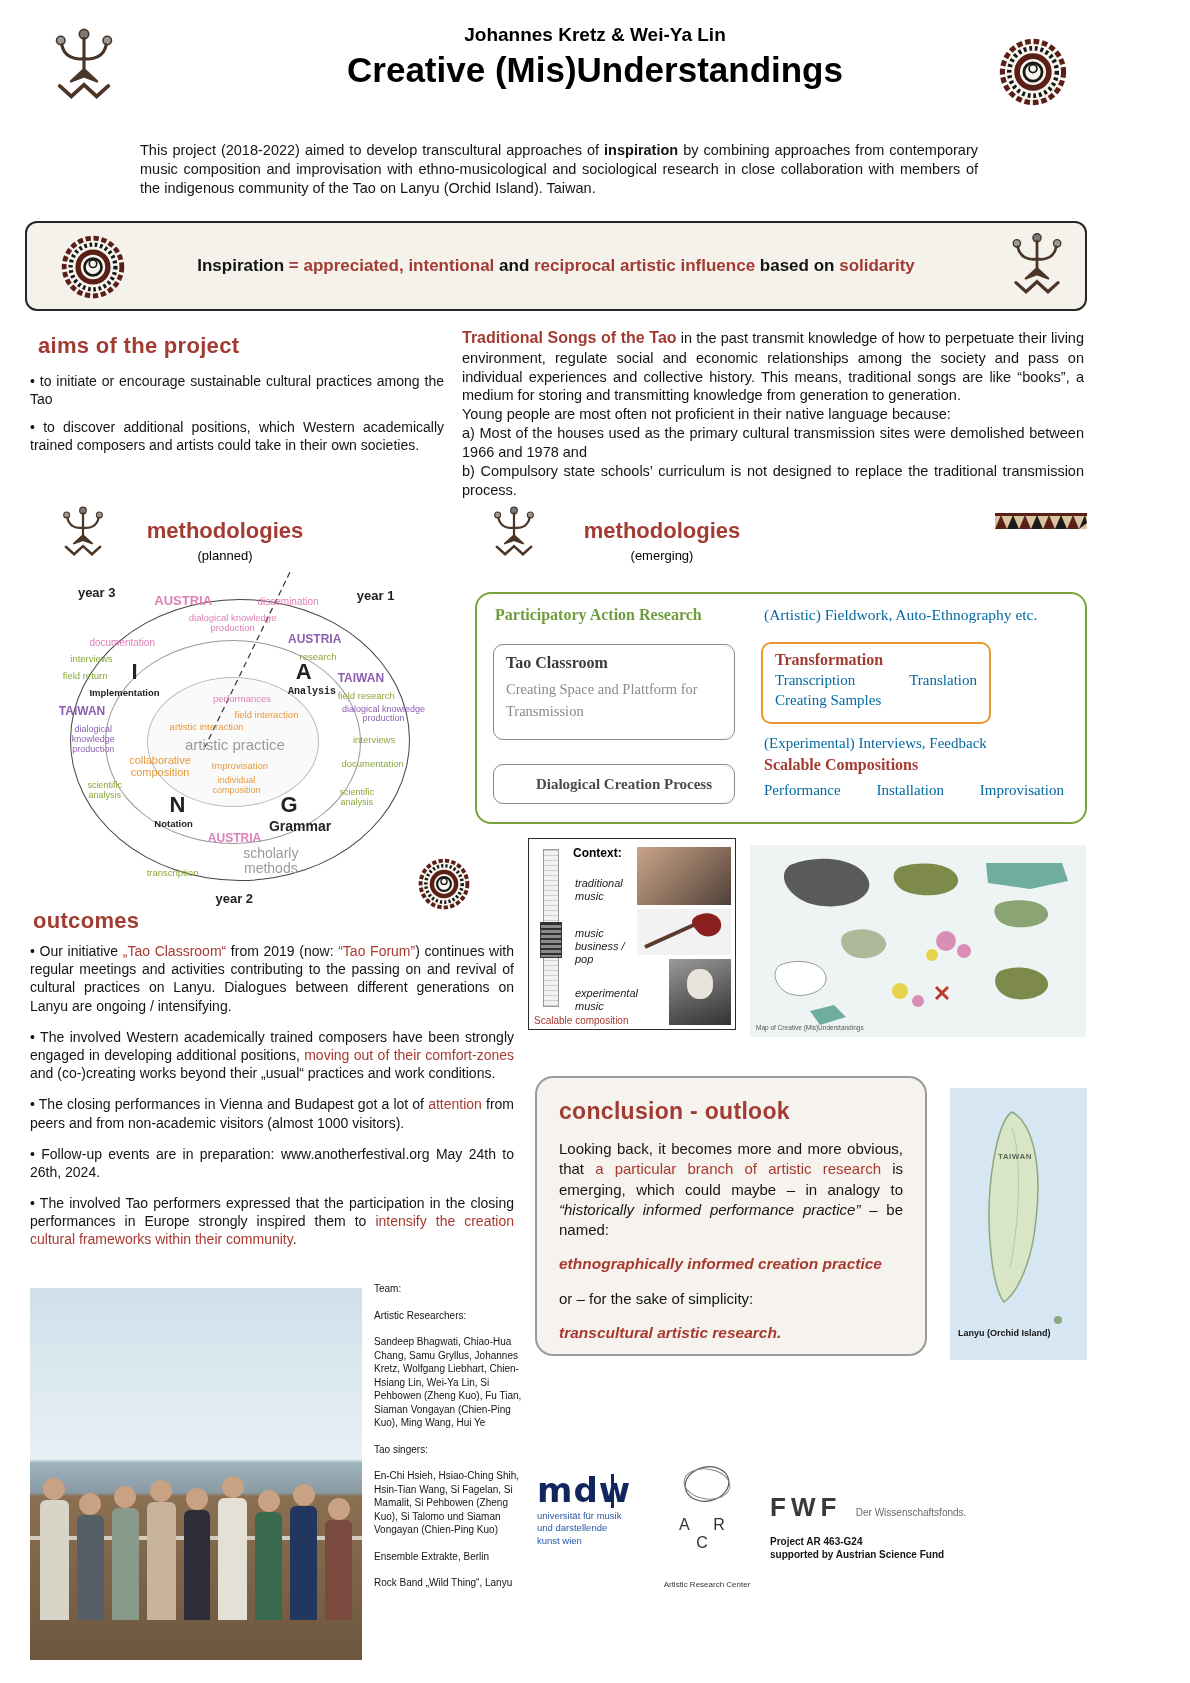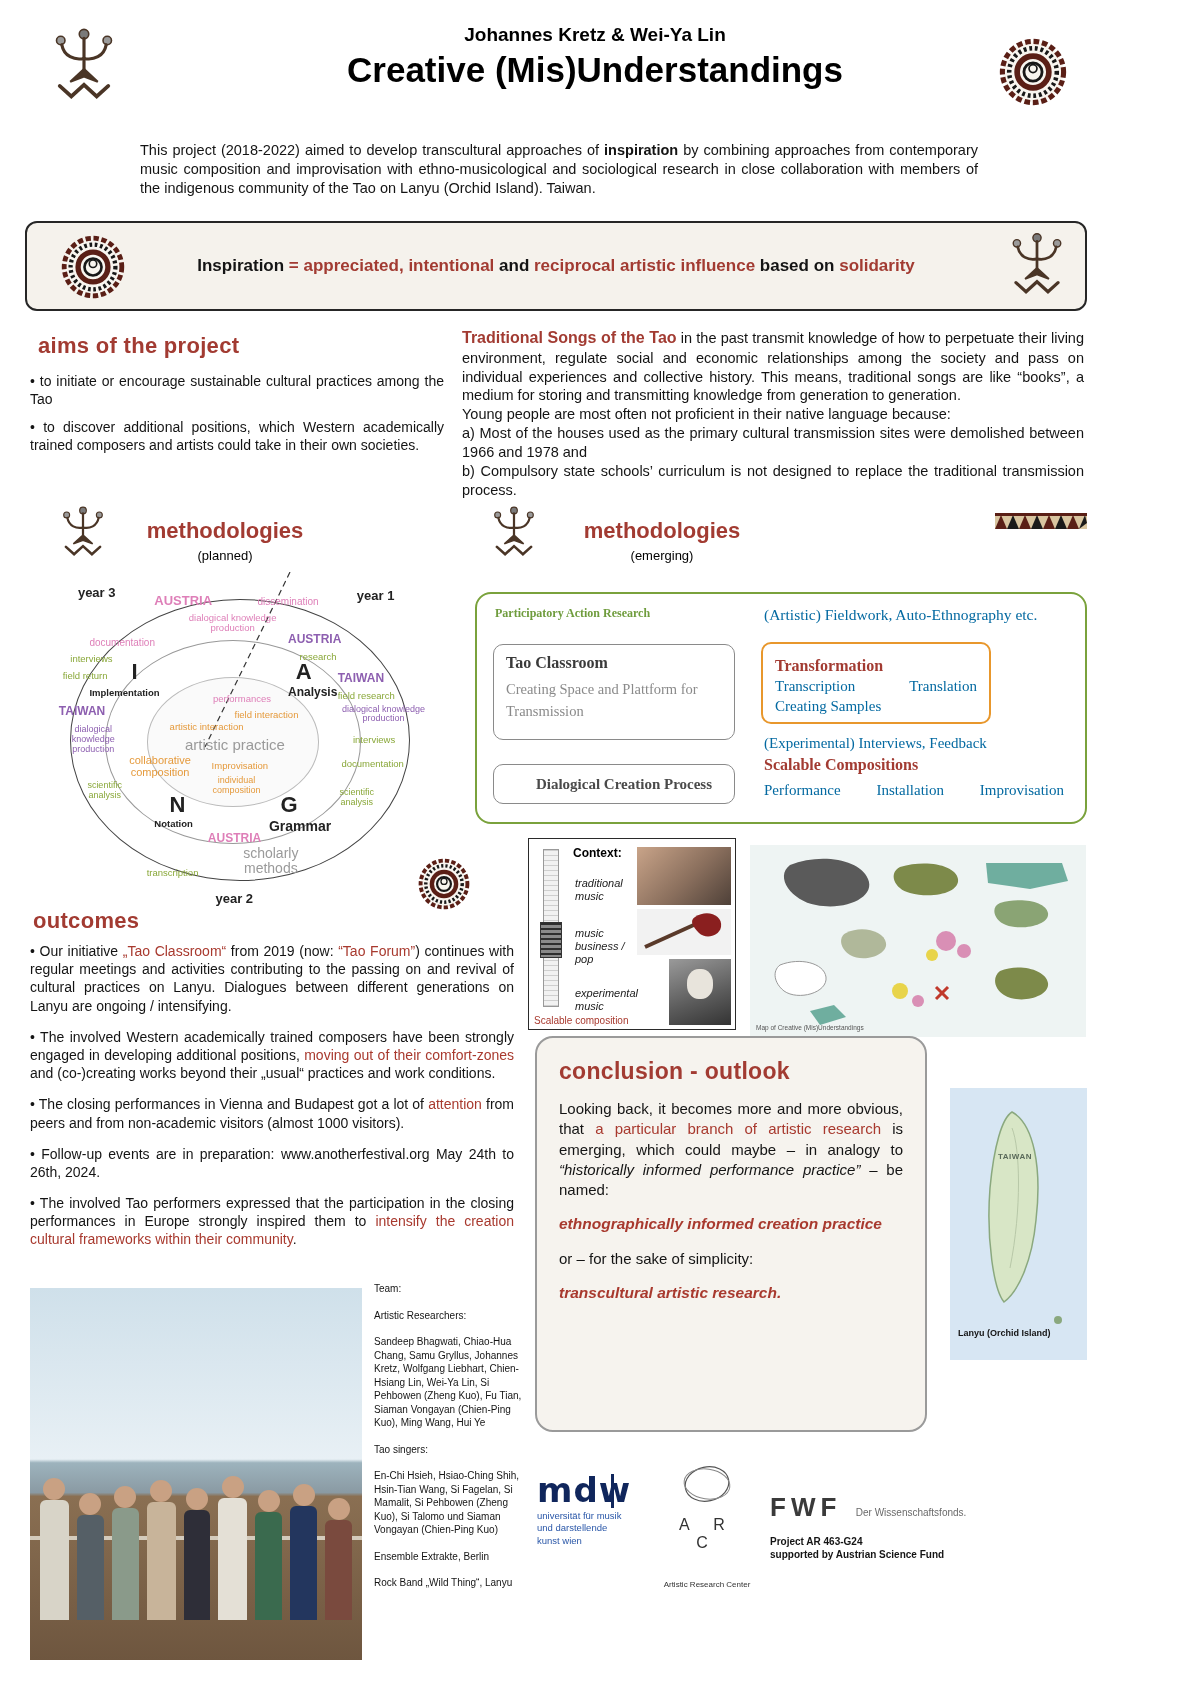--- a/index.html
+++ b/index.html
@@ -187,21 +187,21 @@
         <span class="dw c-p" style="left: 53%; top: 7%; font-size: 10px;">dissemination</span>
         <span class="dw c-p" style="left: 33%; top: 12%; font-size: 9.5px; width: 27%; white-space: normal; text-align: center;">dialogical knowledge production</span>
         <span class="dw c-p" style="left: 9%; top: 19%; font-size: 10px;">documentation</span>
         <span class="dw c-u bold" style="left: 61%; top: 18%; font-size: 12px;">AUSTRIA</span>
         <span class="dw c-g" style="left: 64%; top: 23.5%; font-size: 9.5px;">research</span>
         <span class="dw c-g" style="left: 4%; top: 24%; font-size: 9.5px;">interviews</span>
         <span class="dw c-g" style="left: 2%; top: 29%; font-size: 9.5px;">field return</span>
         <span class="dw c-k bold" style="left: 20%; top: 26%; font-size: 22px;">I</span>
         <span class="dw c-k bold" style="left: 9%; top: 34%; font-size: 9.5px;">Implementation</span>
         <span class="dw c-k bold" style="left: 63%; top: 26%; font-size: 22px;">A</span>
-        <span class="dw c-k bold" style="left: 61%; top: 33.5%; font-size: 12px;">Analysis</span>
+        <span class="dw c-k bold" style="left: 61%; top: 33.5%; font-size: 10px; font-family: Liberation Mono, monospace;">Analysis</span>
         <span class="dw c-u bold" style="left: 74%; top: 29.5%; font-size: 12px;">TAIWAN</span>
         <span class="dw c-g" style="left: 74%; top: 35%; font-size: 9.5px;">field research</span>
         <span class="dw c-u bold" style="left: 1%; top: 39%; font-size: 12px;">TAIWAN</span>
         <span class="dw c-p" style="left: 39%; top: 36%; font-size: 9.5px; margin-left: 9px;">performances</span>
         <span class="dw c-o" style="left: 47%; top: 40.5%; font-size: 9.5px;">field interaction</span>
         <span class="dw c-o" style="left: 30%; top: 44%; font-size: 9.5px;">artistic interaction</span>
         <span class="dw c-u" style="left: 75%; top: 39%; font-size: 9px; width: 22%; white-space: normal; text-align: center;">dialogical knowledge production</span>
         <span class="dw c-u" style="left: 0%; top: 45%; font-size: 9px; width: 20%; white-space: normal; text-align: center;">dialogical knowledge production</span>
         <span class="dw c-y" style="left: 34%; top: 48.5%; font-size: 15px;">artistic practice</span>
         <span class="dw c-g" style="left: 78%; top: 48%; font-size: 9.5px;">interviews</span>
@@ -216,29 +216,29 @@
         <span class="dw c-k bold" style="left: 56%; top: 72.5%; font-size: 14px;">Grammar</span>
         <span class="dw c-g" style="left: 72%; top: 63.5%; font-size: 9px; width: 14%; white-space: normal; text-align: center;">scientific analysis</span>
         <span class="dw c-p bold" style="left: 40%; top: 76.5%; font-size: 12px;">AUSTRIA</span>
         <span class="dw c-y" style="left: 45%; top: 80.5%; font-size: 14px; width: 23%; white-space: normal; text-align: center;">scholarly methods</span>
         <span class="dw c-g" style="left: 24%; top: 87%; font-size: 9.5px;">transcription</span>
         <span class="dw c-k bold" style="left: 42%; top: 94%; font-size: 13px;">year 2</span>
       </div>
   </div>
 
   <section class="abs green-box" style="left:475px; top:592px; width:612px; height:232px;">
-    <div class="abs serif bold" style="left:18px; top:12px; font-size:12px; color:#6f9c3d;">Participatory Action Research</div>
+    <div class="abs serif bold" style="left:18px; top:12px; font-size:16px; color:#6f9c3d;">Participatory Action Research</div>
     <div class="abs em-serif" style="left:287px; top:12px; font-size:15.5px;">(Artistic) Fieldwork, Auto-Ethnography etc.</div>
 
     <div class="inner-gray" style="left:16px; top:50px; width:242px; height:96px; padding:9px 12px;">
       <div class="serif bold" style="font-size:16px; color:#3a3a3a;">Tao Classroom</div>
       <div class="serif" style="font-size:14.5px; color:#8a8a8a; margin-top:6px; line-height:1.55;">Creating Space and Plattform for Transmission</div>
     </div>
 
-    <div class="orange-box" style="left:284px; top:48px; width:230px; height:82px; padding:13px 12px;">
+    <div class="orange-box" style="left:284px; top:48px; width:230px; height:82px; padding:7px 12px;">
       <div class="serif bold" style="font-size:16px; color:#a23b32;">Transformation</div>
       <div style="display:flex; justify-content:space-between; margin-top:3px;">
         <span class="em-serif">Transcription</span>
         <span class="em-serif">Translation</span>
       </div>
       <div class="em-serif" style="margin-top:3px;">Creating Samples</div>
     </div>
 
     <div class="abs em-serif" style="left:287px; top:141px;">(Experimental) Interviews, Feedback</div>
     <div class="abs serif bold" style="left:287px; top:162px; font-size:16px; color:#a23b32;">Scalable Compositions</div>
@@ -307,21 +307,21 @@
 
   <h2 class="abs sec" style="left:33px; top:908px;">outcomes</h2>
   <div class="abs" style="left:30px; top:942px; width:484px;">
     <p class="jtext ob"><span>•  Our initiative </span><span class="red">„Tao Classroom“</span><span> from 2019 (now: </span><span class="red">“Tao Forum”</span><span>) continues with regular meetings and activities contributing to the passing on and revival of cultural practices on Lanyu. Dialogues between different generations on Lanyu are ongoing / intensifying.</span></p>
     <p class="jtext ob"><span>•  The involved Western academically trained composers have been strongly engaged in developing additional positions, </span><span class="red">moving out of their comfort-zones</span><span> and (co-)creating works beyond their „usual“ practices and work conditions.</span></p>
     <p class="jtext ob"><span>•  The closing performances in Vienna and Budapest got a lot of </span><span class="red">attention</span><span> from peers and from non-academic visitors (almost 1000 visitors).</span></p>
     <p class="jtext ob"><span>•  Follow-up events are in preparation: </span><span>www.anotherfestival.org</span><span> May 24th to 26th, 2024.</span></p>
     <p class="jtext ob"><span>•  The involved Tao performers expressed that the participation in the closing performances in Europe strongly inspired them to </span><span class="red">intensify the creation cultural frameworks within their community</span><span>.</span></p>
   </div>
 
-  <section class="abs concl" style="left:535px; top:1036px; width:392px; height:396px;">
+  <section class="abs concl" style="left:535px; top:1076px; width:392px; height:280px;">
     <h2 class="sec" style="font-size:23px;">conclusion - outlook</h2>
     <p><span>Looking back, it becomes more and more obvious, that </span><span class="red">a particular branch of artistic research</span><span> is emerging, which could maybe – in analogy to </span><i>“historically informed performance practice”</i><span> – be named:</span></p>
     <p class="emph">ethnographically informed creation practice</p>
     <p>or – for the sake of simplicity:</p>
     <p class="emph">transcultural artistic research.</p>
   </section>
 
   <div class="abs" style="left:950px; top:1088px; width:137px; height:272px; overflow:hidden;">
     <svg width="137" height="272" viewBox="0 0 137 272">
       <rect width="137" height="272" fill="#d7e6f3"></rect>

